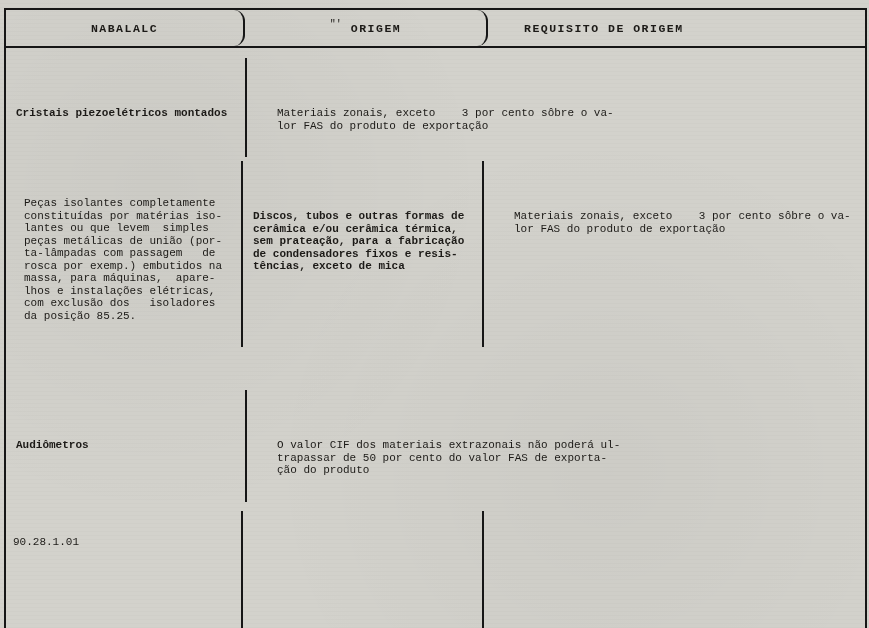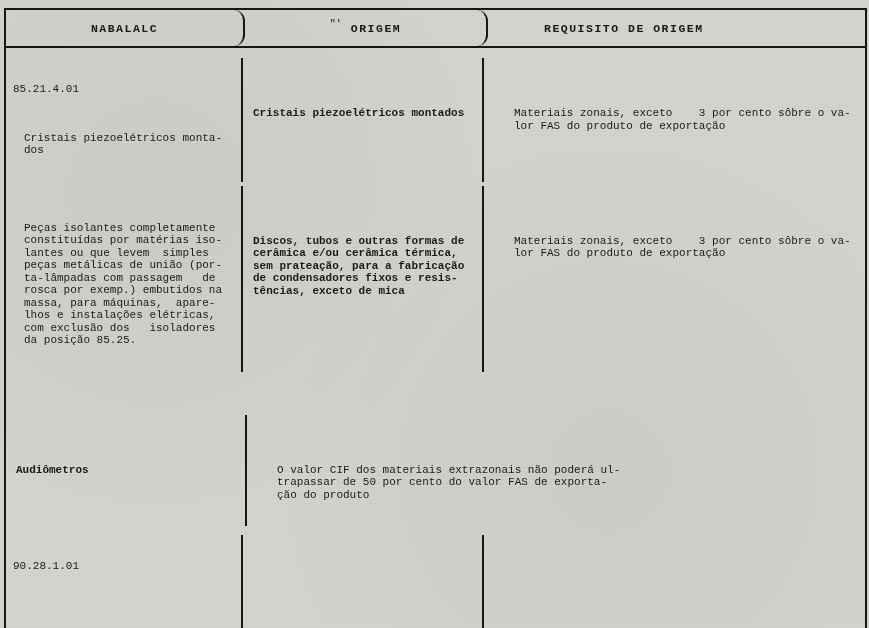--- a/index.html
+++ b/index.html
@@ -25,21 +25,21 @@
   }
   .thead{
     display:flex;height:36px;flex:0 0 36px;
     border-bottom:2px solid var(--border,#161616);
     font-weight:bold;font-size:11.5px;letter-spacing:1.5px;
   }
   .th{display:flex;align-items:center;justify-content:center;border-radius:11px;}
   .c1{width:237px;flex:0 0 237px;border-right:2px solid var(--border,#161616);}
   .c2{width:241px;flex:0 0 241px;border-right:2px solid var(--border,#161616);}
   .c3{flex:1 1 auto;}
-  .th.c3{justify-content:flex-start;padding-left:56px;text-align:right;}
+  .th.c3{justify-content:flex-start;padding-left:36px;text-align:right;}
   .mark{font-weight:normal;font-size:10px;letter-spacing:0;margin-right:9px;transform:translateY(-4px);display:inline-block;}
   .tbody{flex:1 1 auto;display:flex;flex-direction:column;font-size:11px;line-height:12.5px;}
   .row{display:flex;}
   .row:nth-child(1){margin-top:10px;}
   .row:nth-child(2){margin-top:4px;}
   .row:nth-child(3){margin-top:43px;}
   .row:nth-child(4){margin-top:9px;}
   .row:nth-child(5){margin-top:4px;}
   .row:nth-child(6){margin-top:4px;}
   .row.filler{flex:1 1 auto;margin-top:0;}
@@ -67,25 +67,20 @@
         <span>ORIGEM</span>
       </div>
       <div class="th c3">
         <span>REQUISITO DE ORIGEM</span>
       </div>
     </div>
 
     <div class="tbody">
 
       <div class="row">
-        <div class="cell c1">
-          <div class="code">85.21.4.01</div>
-          <div class="item">Cristais piezoelétricos monta-
-dos</div>
-        </div>
         <div class="cell c2">
           <div class="produto">Cristais piezoelétricos montados</div>
         </div>
         <div class="cell c3">
           <div class="req">Materiais zonais, exceto    3 por cento sôbre o va-
 lor FAS do produto de exportação</div>
         </div>
       </div>
 
       <div class="row">

